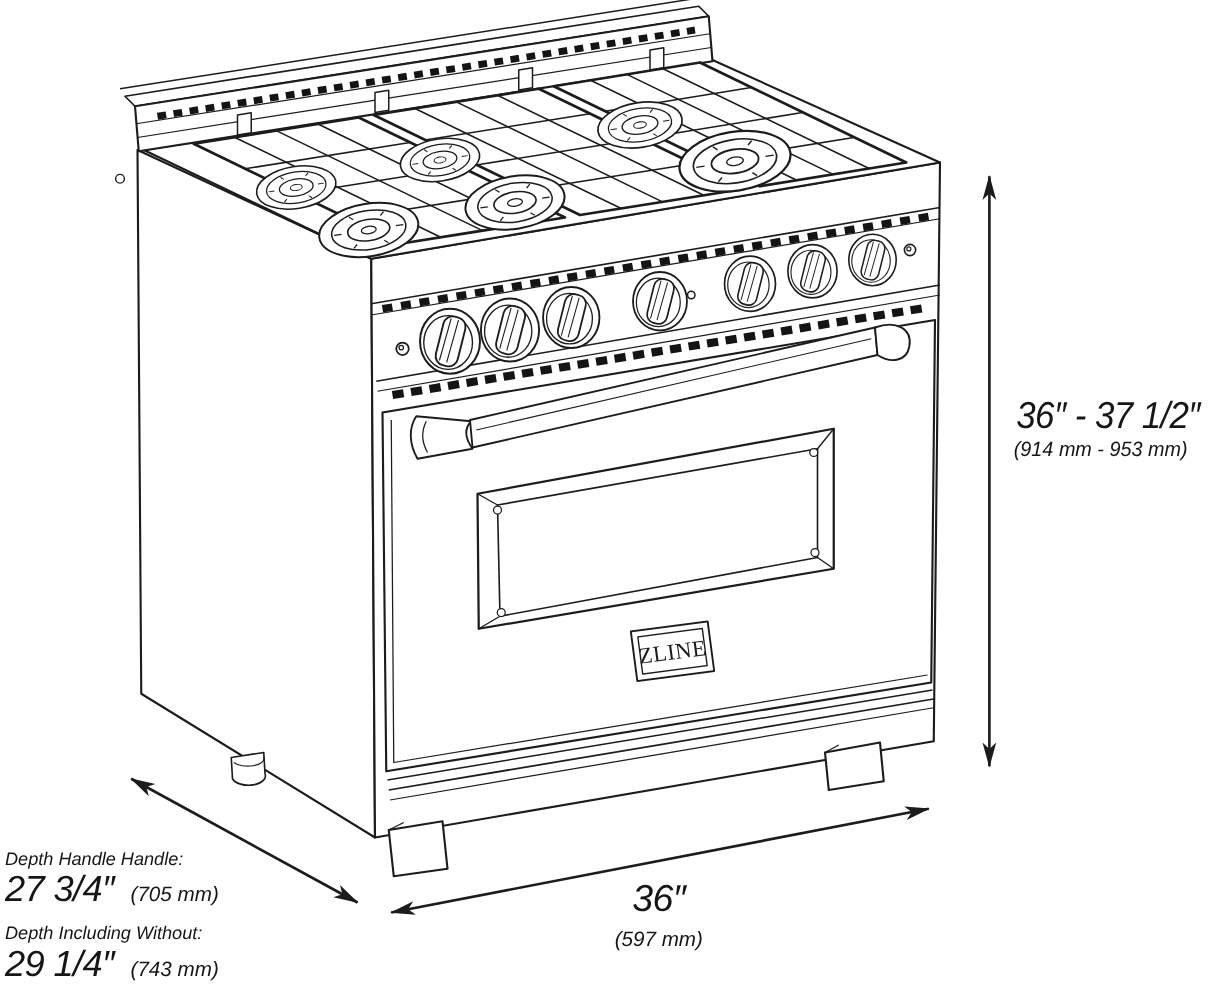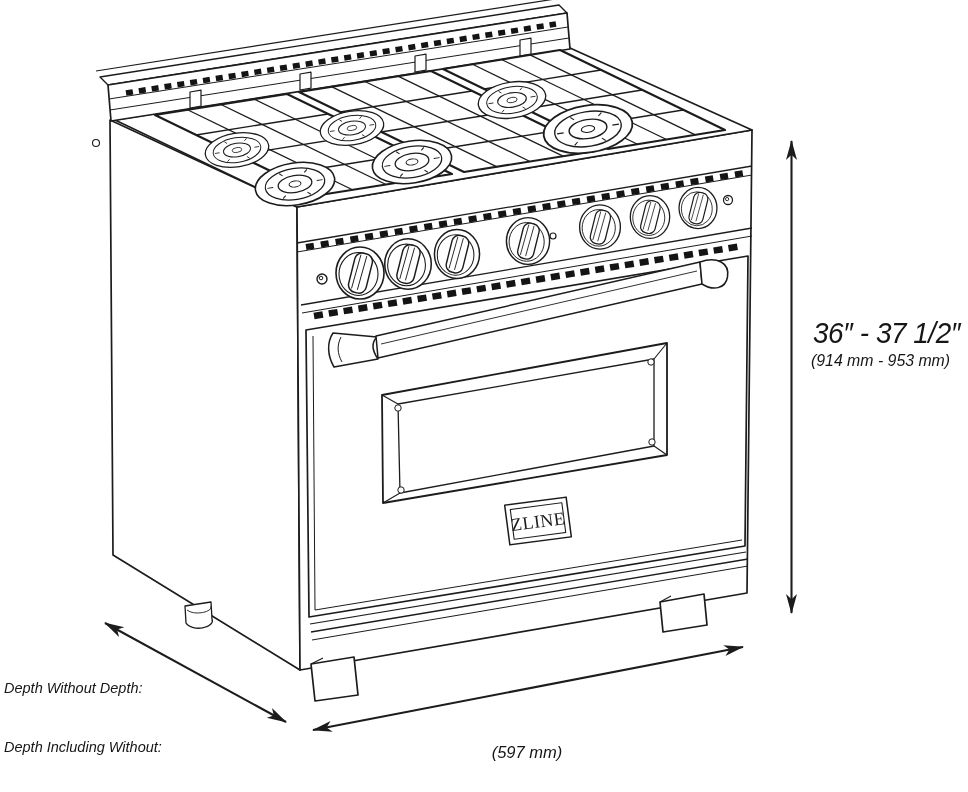--- a/index.html
+++ b/index.html
@@ -195,19 +195,28 @@
   <g stroke="#1c1c1c" stroke-width="2.1" fill="none">
     <line x1="791.5" y1="141" x2="791.5" y2="613" marker-start="url(#arr)" marker-end="url(#arr)"></line>
     <line x1="313" y1="730" x2="743" y2="647" marker-start="url(#arr)" marker-end="url(#arr)"></line>
     <line x1="105" y1="623" x2="286" y2="722" marker-start="url(#arr)" marker-end="url(#arr)"></line>
   </g>
 </svg>
 
 <div class="dim dim-big" style="left:813px;top:318px;">36″ - 37 1/2″</div>
 <div class="dim dim-small" style="left:811px;top:352px;">(914 mm - 953 mm)</div>
 
+<div class="dim dim-big dim-center" style="left:457px;top:705px;width:140px;">36″</div>
 <div class="dim dim-small dim-center" style="left:457px;top:744px;width:140px;">(597 mm)</div>
 
-<div class="dim depth-label" style="left:4px;top:681px;">Depth Without Depth:</div>
+<div class="dim depth-label" style="left:4px;top:681px;">Depth Handle Handle:</div>
+<div class="dim depth-row" style="left:4px;top:698px;">
+  <span class="val">27 3/4″</span>
+  <span class="mm">(705 mm)</span>
+</div>
 
 <div class="dim depth-label" style="left:4px;top:740px;">Depth Including Without:</div>
-
+<div class="dim depth-row" style="left:4px;top:758px;">
+  <span class="val">29 1/4″</span>
+  <span class="mm">(743 mm)</span>
 </div>
 
+</div>
+
 </body></html>

